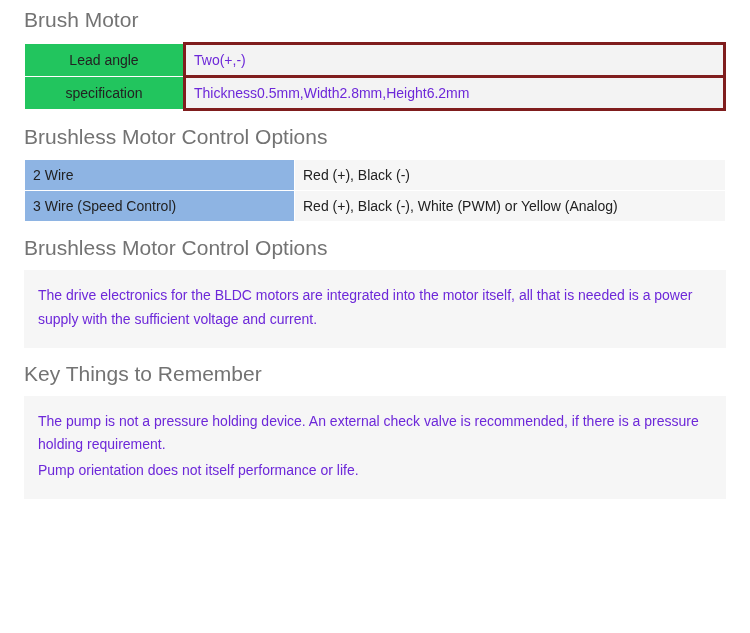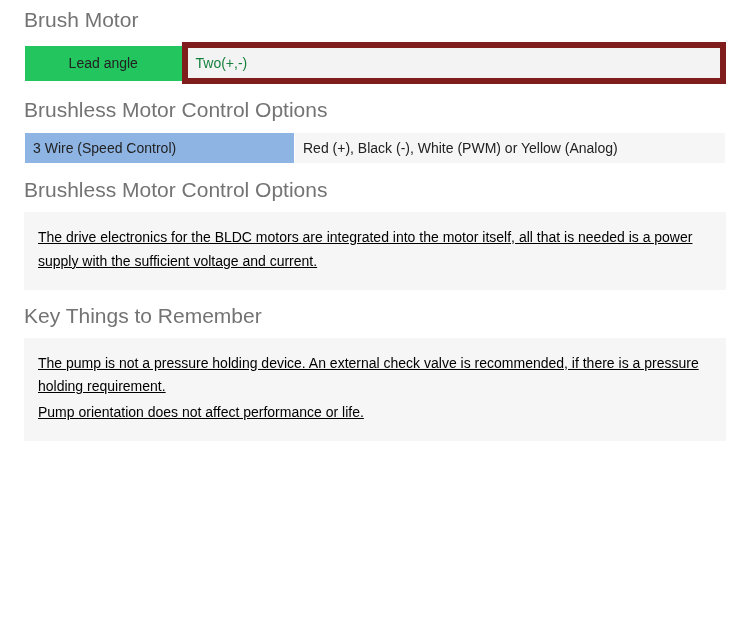--- a/index.html
+++ b/index.html
@@ -31,70 +31,77 @@
     
     .brush-table td.label {
       background: #22c55e;
       color: #222;
       text-align: center;
       width: 160px;
       border: 1px solid #fff;
     }
     .brush-table td.val {
       background: #f3f3f3;
-      color: #15803d;
-      border: 6px solid #7f1d1d;
+      color: #6d28d9;
+      border: 3px solid #7f1d1d;
     }
     
     .bl-table td.label {
       background: #8eb4e3;
       color: #222;
       width: 270px;
       border: 1px solid #fff;
     }
     .bl-table td.val {
       background: #f6f6f6;
       color: #222;
       border: 1px solid #fff;
     }
     .note-box {
       background: #f6f6f6;
       padding: 14px 14px;
       font-size: 14px;
       line-height: 1.7;
-      color: #000000;
-      text-decoration: underline;
+      color: #6d28d9;
     }
     .note-box p { margin-bottom: 2px; }
   </style>
 </head>
 <body>
 
 <div class="section-title first">Brush Motor</div>
 <table class="brush-table">
   <tbody>
       <tr>
     <td class="label">Lead angle</td>
     <td class="val">Two(+,-)</td>
   </tr>
+  <tr>
+    <td class="label">specification</td>
+    <td class="val">Thickness0.5mm,Width2.8mm,Height6.2mm</td>
+  </tr>
 </tbody>
   </table>
 
 <div class="section-title">Brushless Motor Control Options</div>
 <table class="bl-table">
   <tbody>
+      <tr>
+    <td class="label">2 Wire</td>
+    <td class="val">Red (+), Black (-)</td>
+  </tr>
   <tr>
     <td class="label">3 Wire (Speed Control)</td>
     <td class="val">Red (+), Black (-), White (PWM) or Yellow (Analog)</td>
   </tr>
 </tbody>
   </table>
 
 <div class="section-title">Brushless Motor Control Options</div>
 <div class="note-box">
   <p>The drive electronics for the BLDC motors are integrated into the motor itself, all that is needed is a power supply with the sufficient voltage and current.</p>
 </div>
 
 <div class="section-title">Key Things to Remember</div>
 <div class="note-box">
   <p>The pump is not a pressure holding device. An external check valve is recommended, if there is a pressure holding requirement.</p>
-  <p>Pump orientation does not affect performance or life.</p>
+  <p>Pump orientation does not itself performance or life.</p>
 </div>
 
 </body></html>

